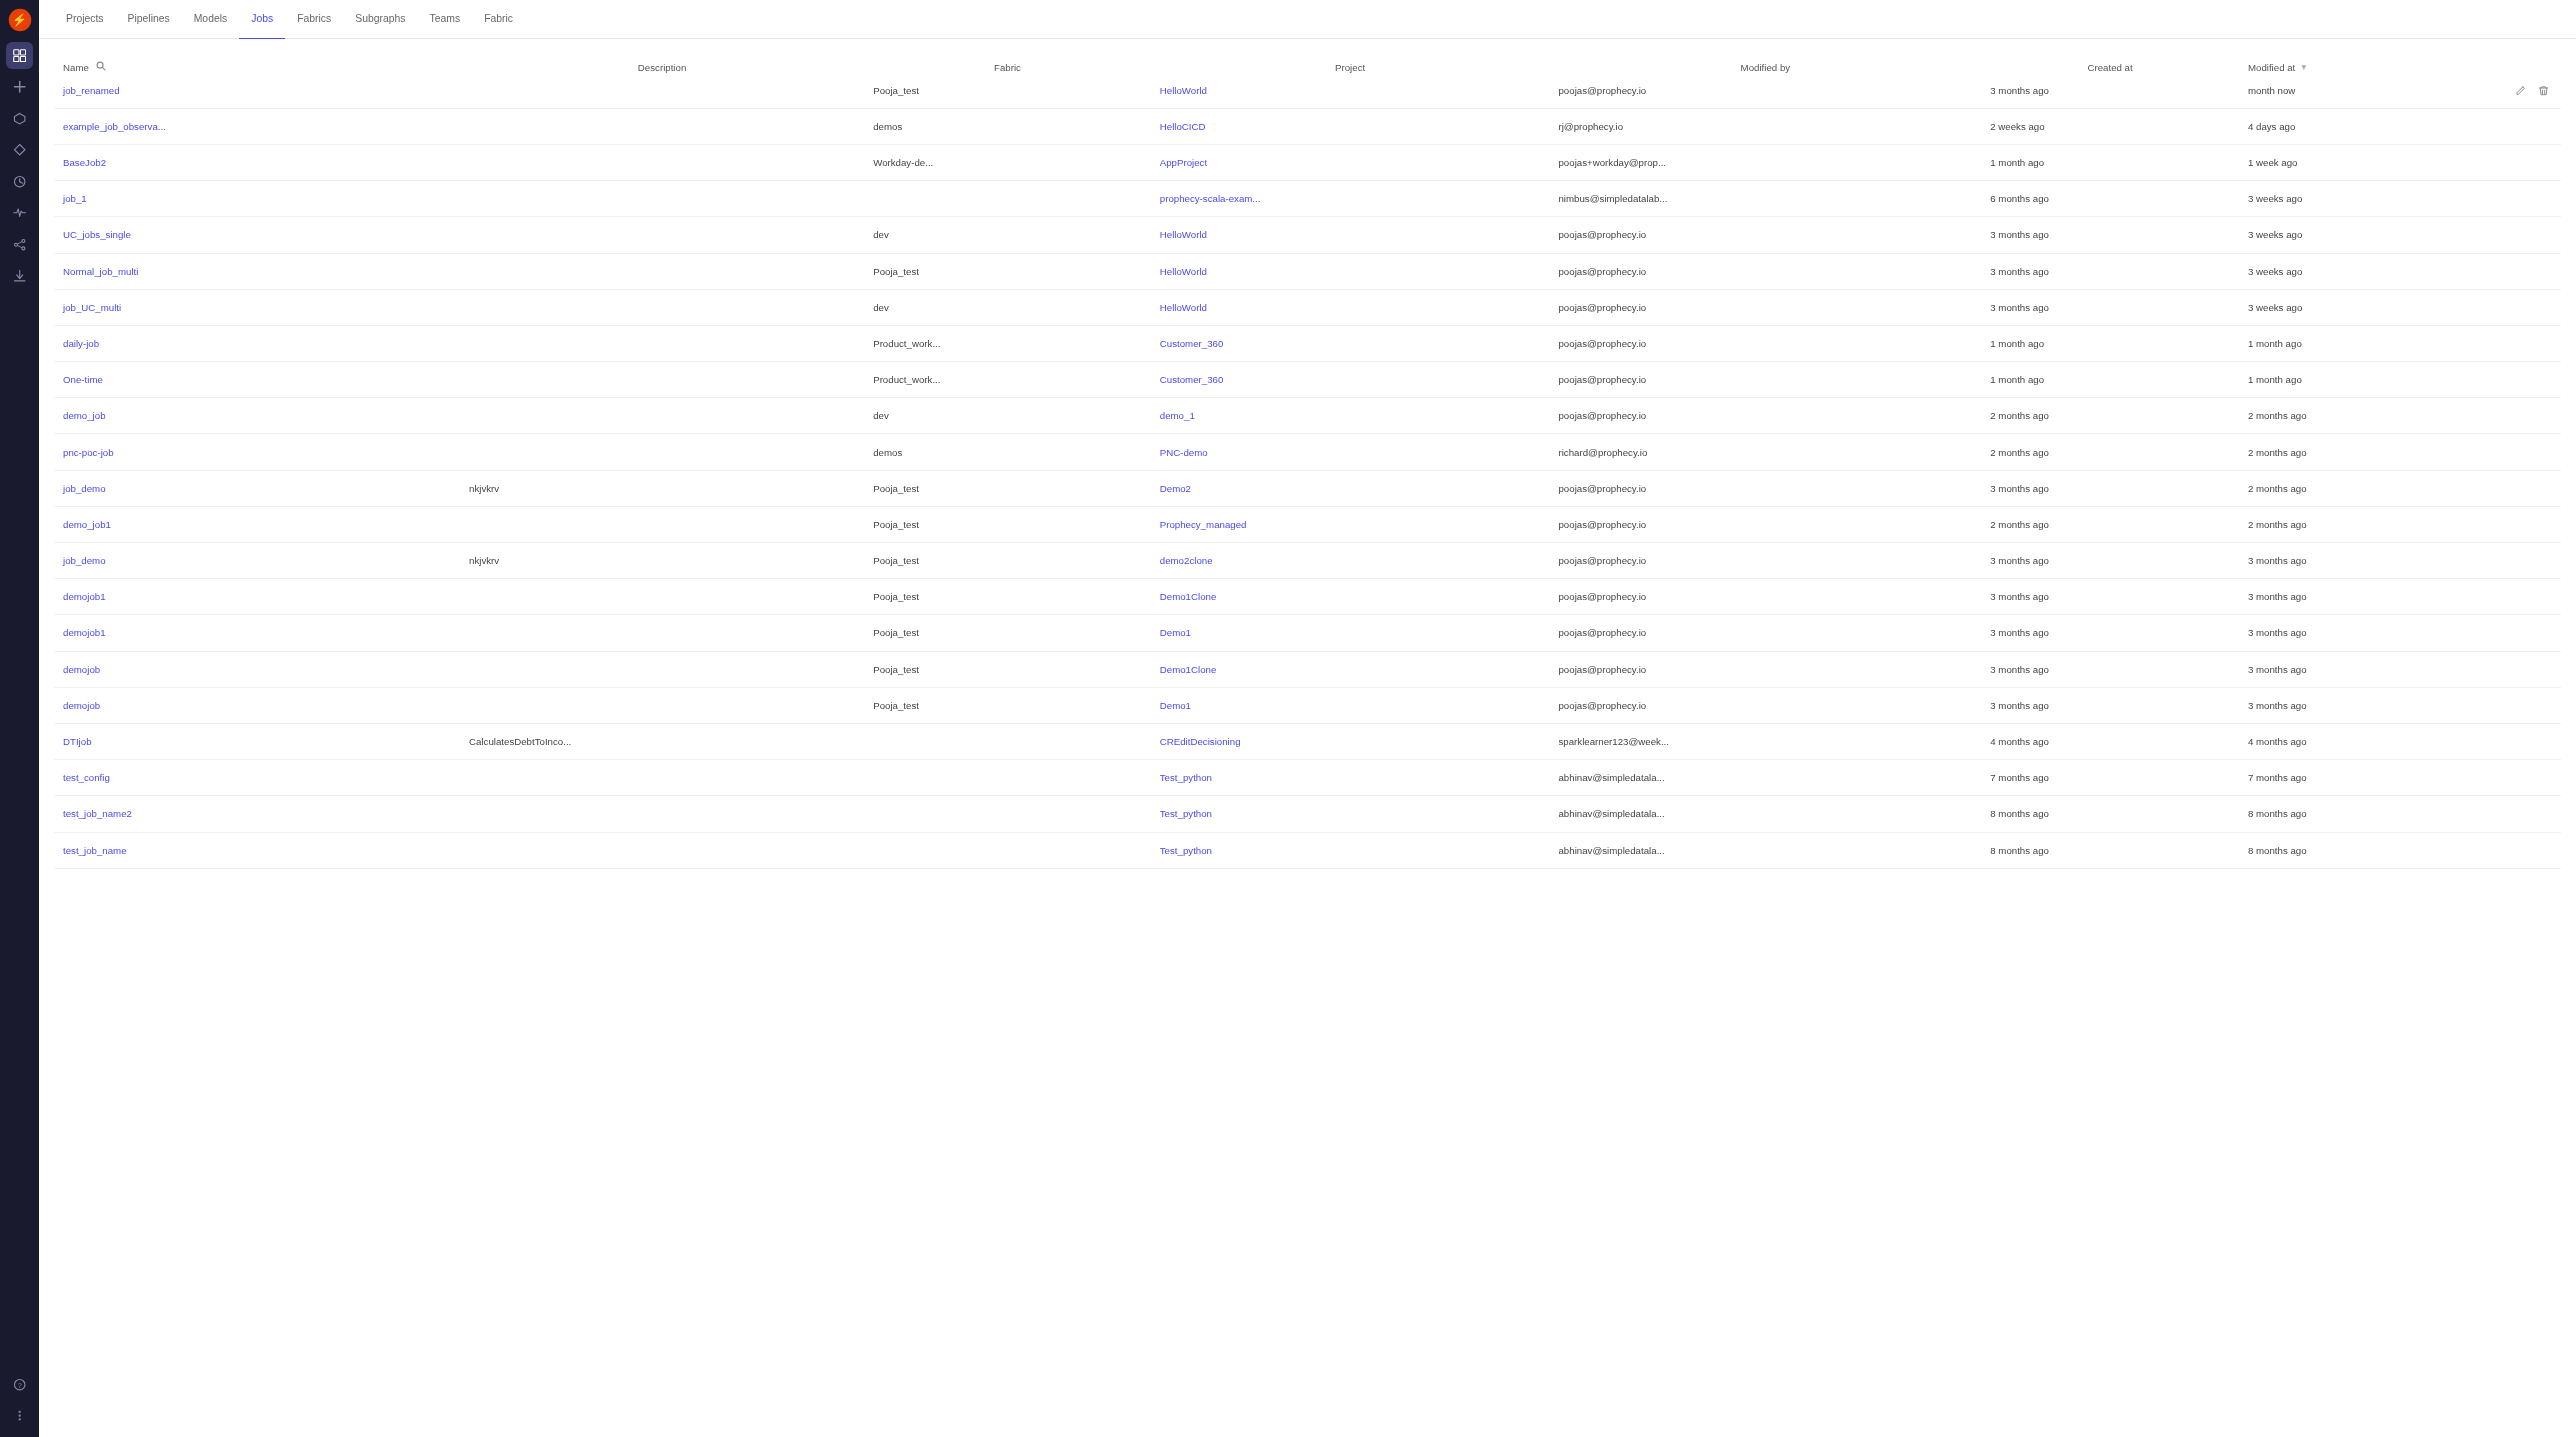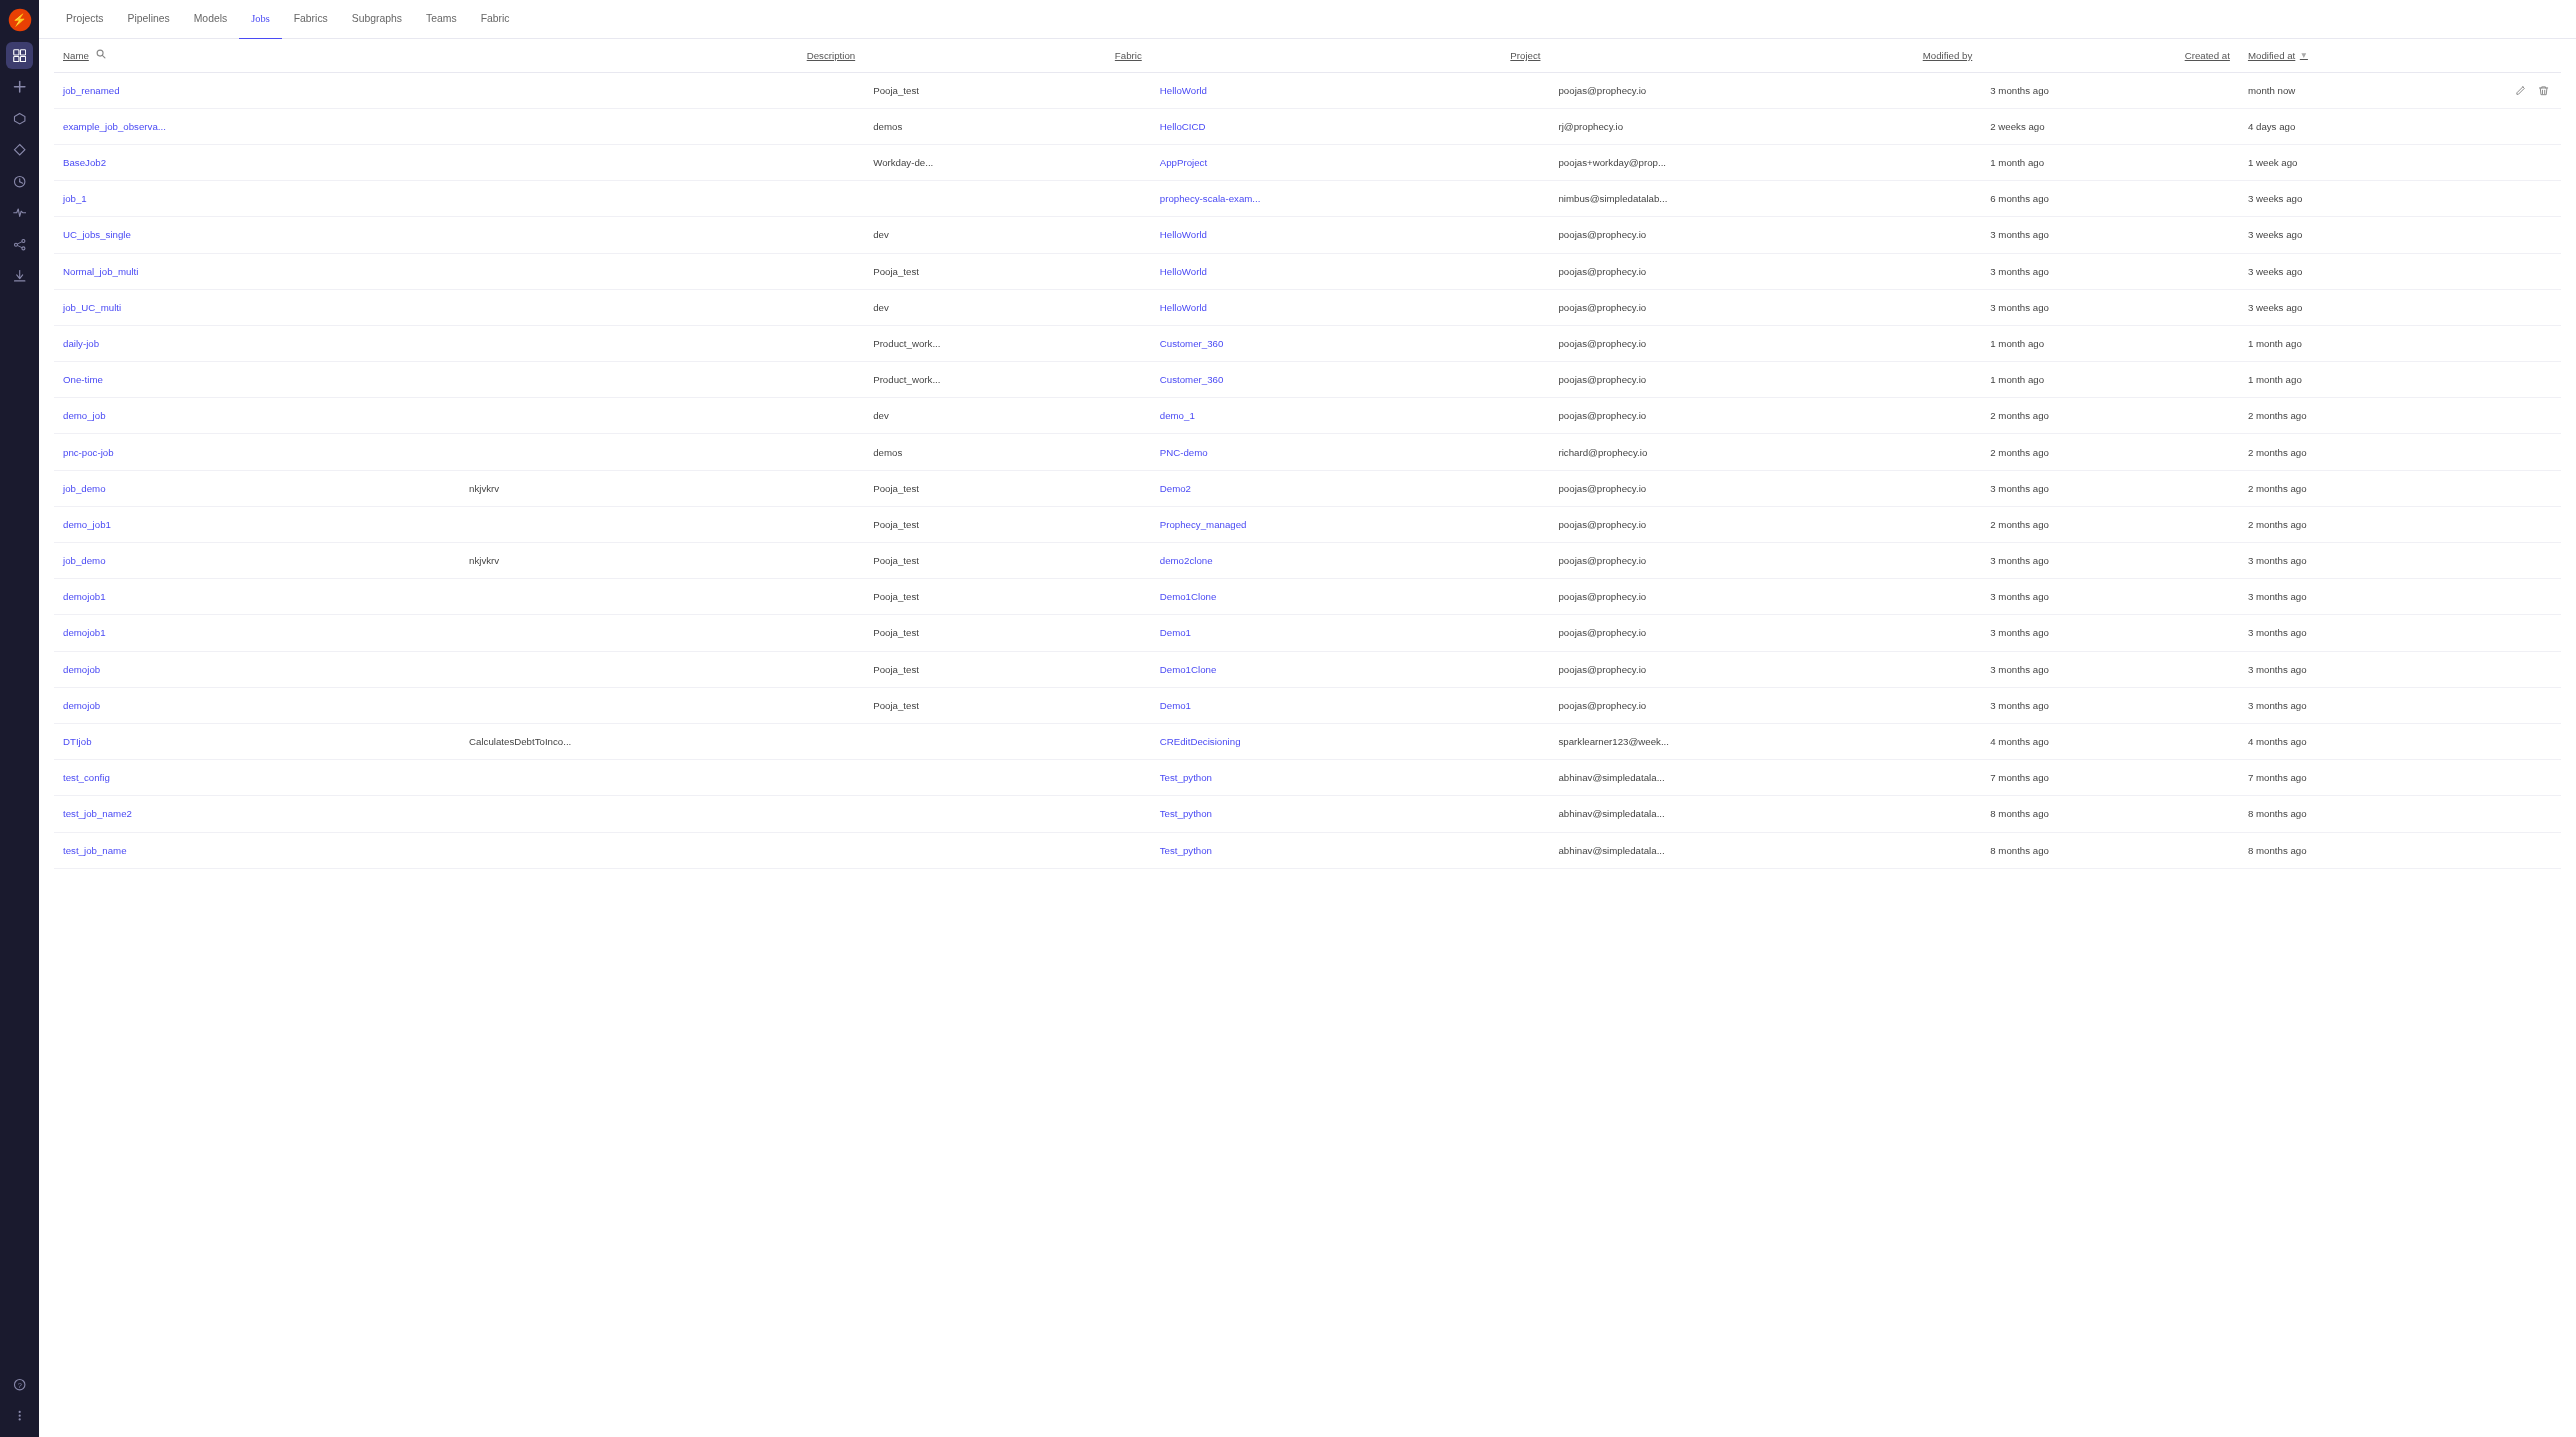--- a/index.html
+++ b/index.html
@@ -72,49 +72,47 @@
       color: #666;
       cursor: pointer;
       border-bottom: 1.5px solid transparent;
       margin-bottom: -0.7px;
       white-space: nowrap;
     }
     .nav-tab.active {
       color: #4a4af4;
       border-bottom-color: #4a4af4;
       font-weight: 500;
-      font-family: Liberation Serif, serif;
     }
 
     
     .table-container {
       flex: 1;
       overflow-y: auto;
       padding: 0 15px;
     }
     table {
       width: 100%;
       border-collapse: collapse;
       font-size: 9.7px;
     }
     thead tr {
       border-bottom: 0.7px solid #e8e8f0;
     }
     th {
       padding: 10.4px 9px;
-      text-align: right;
+      text-align: center;
       font-weight: 500;
       color: #555;
       font-size: 9.7px;
       white-space: nowrap;
       position: sticky;
-      top: 0;
+      top: 12px;
       background: #fff;
       z-index: 10;
-      text-decoration: underline;
     }
     th .th-inner {
       display: flex;
       align-items: center;
       gap: 4.5px;
     }
     th .sort-icon {
       color: #aaa;
       font-size: 8.2px;
     }

